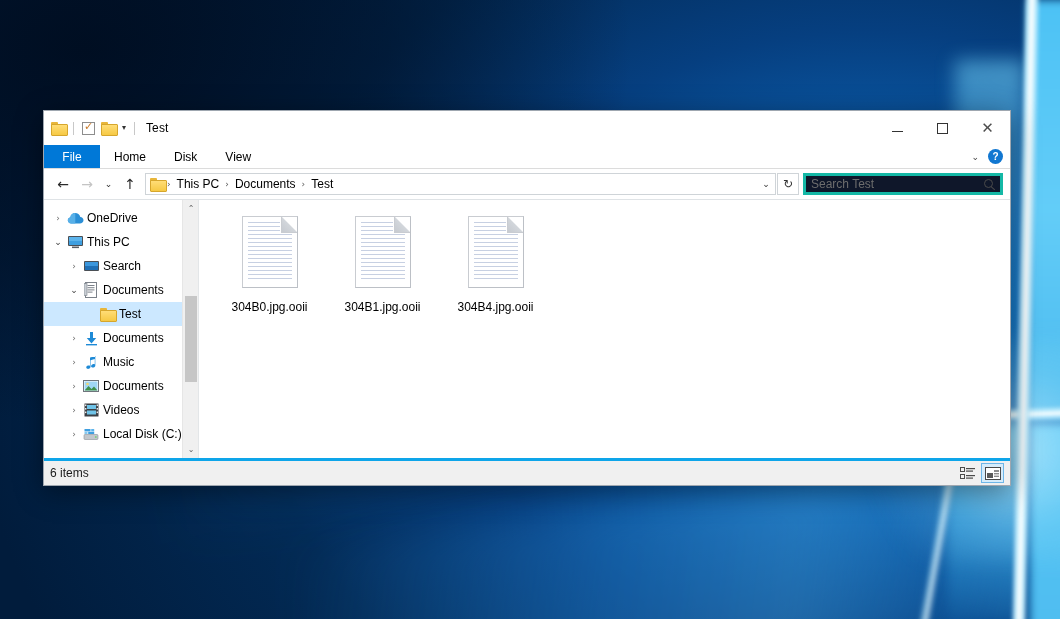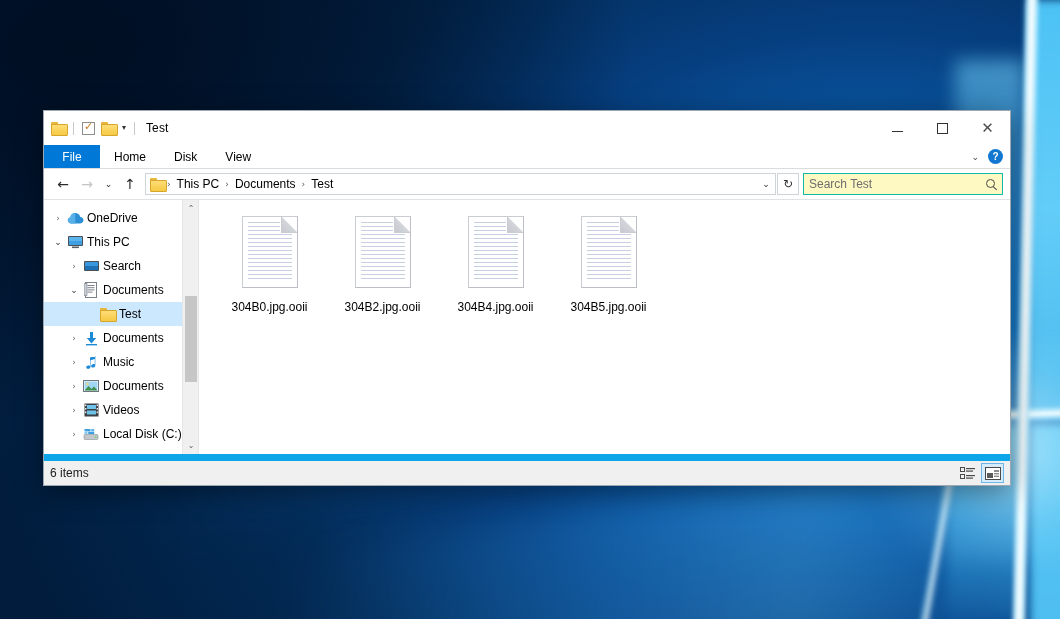--- a/index.html
+++ b/index.html
@@ -219,21 +219,21 @@
   }
   .refresh-btn {
     width: 22px; height: 22px; margin-left: 1px;
     border: 1px solid #cfd4d8; background: #fff;
     display: flex; align-items: center; justify-content: center;
     font-size: 12px; color: #333;
     font-family: "DejaVu Sans", sans-serif;
   }
   .searchbox {
     width: 200px; height: 22px; margin-left: 4px;
-    border: 1px solid #14b8a6; background: #fef9c3;
+    border: 3px solid #14b8a6; background: #0f172a;
     display: flex; align-items: center; padding: 0 5px;
   }
   .searchbox .sph { flex: 1; font-size: 12px; color: #6d6d6d; }
   .mag {
     width: 11px; height: 11px; position: relative; display: inline-block;
   }
   .mag::before {
     content: ""; position: absolute; left: 0; top: 0;
     width: 7px; height: 7px; border: 1.2px solid #4a4a4a; border-radius: 50%;
   }
@@ -330,21 +330,21 @@
   .flabel {
     margin-top: 9px; font-size: 12px; color: #000;
     text-align: center; line-height: 15px;
     padding: 1px 3px; max-width: 108px;
   }
 
   
   .statusbar {
     height: 17px; min-height: 24px;
     background: #f0f0f0;
-    border-top: 7px solid #0ea5e9;
+    border-top: 3px solid #0ea5e9;
     display: flex; align-items: center;
     padding: 12px 6px;
     font-size: 12px; color: #1a1a1a;
   }
   .status-right { margin-left: auto; display: flex; align-items: center; gap: 2px; }
   .viewbtn {
     width: 23px; height: 20px;
     display: flex; align-items: center; justify-content: center;
     border: 1px solid transparent;
   }
@@ -583,41 +583,31 @@
               <div class="flabel">304B0.jpg.ooii</div>
             </div>
             <div class="fileitem">
               <div class="doc-icon-wrap">
                 <div class="doc-icon">
                   <div class="doc-lines"></div>
                   <div class="doc-mask-top"></div>
                   <div class="doc-fold2"></div>
                 </div>
               </div>
-              <div class="flabel">304B2.jpg.ooii</div>
+              <div class="flabel">304B1.jpg.ooii</div>
             </div>
             <div class="fileitem">
               <div class="doc-icon-wrap">
                 <div class="doc-icon">
                   <div class="doc-lines"></div>
                   <div class="doc-mask-top"></div>
                   <div class="doc-fold2"></div>
                 </div>
               </div>
               <div class="flabel">304B4.jpg.ooii</div>
-            </div>
-            <div class="fileitem">
-              <div class="doc-icon-wrap">
-                <div class="doc-icon">
-                  <div class="doc-lines"></div>
-                  <div class="doc-mask-top"></div>
-                  <div class="doc-fold2"></div>
-                </div>
-              </div>
-              <div class="flabel">304B5.jpg.ooii</div>
             </div>
           </div>
       </div>
     </div>
 
     <div class="statusbar">
       <span>6 items</span>
       <div class="status-right">
         <div class="viewbtn">
           <svg width="15" height="13" viewBox="0 0 15 13">

